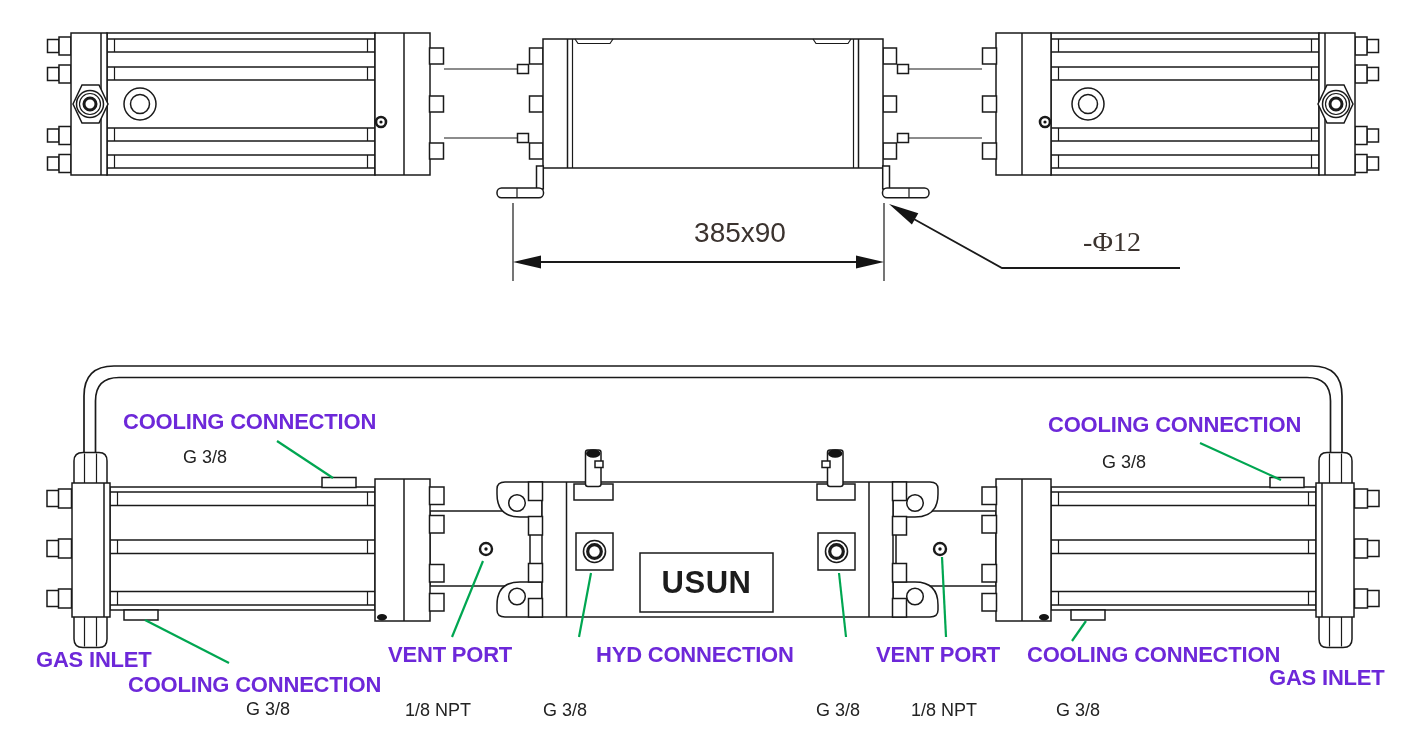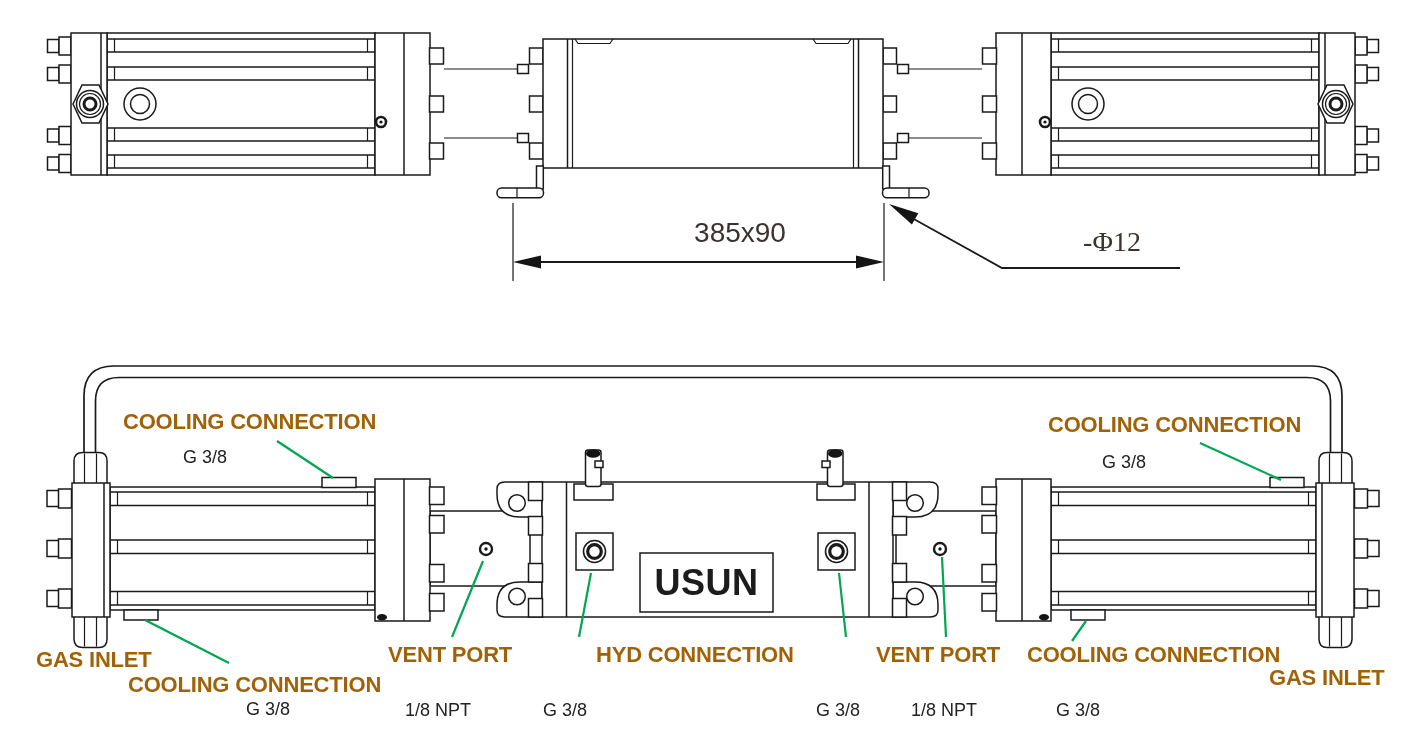--- a/index.html
+++ b/index.html
@@ -7,29 +7,29 @@
          font-family:"Liberation Sans",sans-serif;overflow:hidden;}
   .stage svg{position:absolute;left:0;top:0;}
   
   .ln{fill:none;stroke:#1a1a1a;stroke-width:1.5;}
   .thin{stroke-width:1.2;}
   .fw{fill:#ffffff;stroke:#1a1a1a;stroke-width:1.5;}
   .fb{fill:#141414;stroke:none;}
   .grn{fill:none;stroke:#00A651;stroke-width:2.2;}
   
   .lbl{position:absolute;font-weight:700;font-size:22px;line-height:1.05;
-       color:#a16207;white-space:nowrap;letter-spacing:-0.2px;}
+       color:#6d28d9;white-space:nowrap;letter-spacing:-0.2px;}
   .siz{position:absolute;font-weight:400;font-size:18px;line-height:1.05;
        color:#232323;white-space:nowrap;}
   .dim{position:absolute;font-weight:400;font-size:28px;line-height:1;
        color:#3b332f;white-space:nowrap;}
   .ctr{transform:translateX(-50%);}
   .usun{position:absolute;left:640px;top:553px;width:133px;height:59px;
         display:flex;align-items:center;justify-content:center;
-        font-weight:700;font-size:36px;letter-spacing:.5px;color:#1c1c1c;}
+        font-weight:700;font-size:31px;letter-spacing:.5px;color:#1c1c1c;}
 </style>
 </head>
 <body>
 
 <div class="stage">
 
 <svg width="1401" height="748" viewBox="0 0 1401 748">
   <defs>
 
     <g id="ctv">

